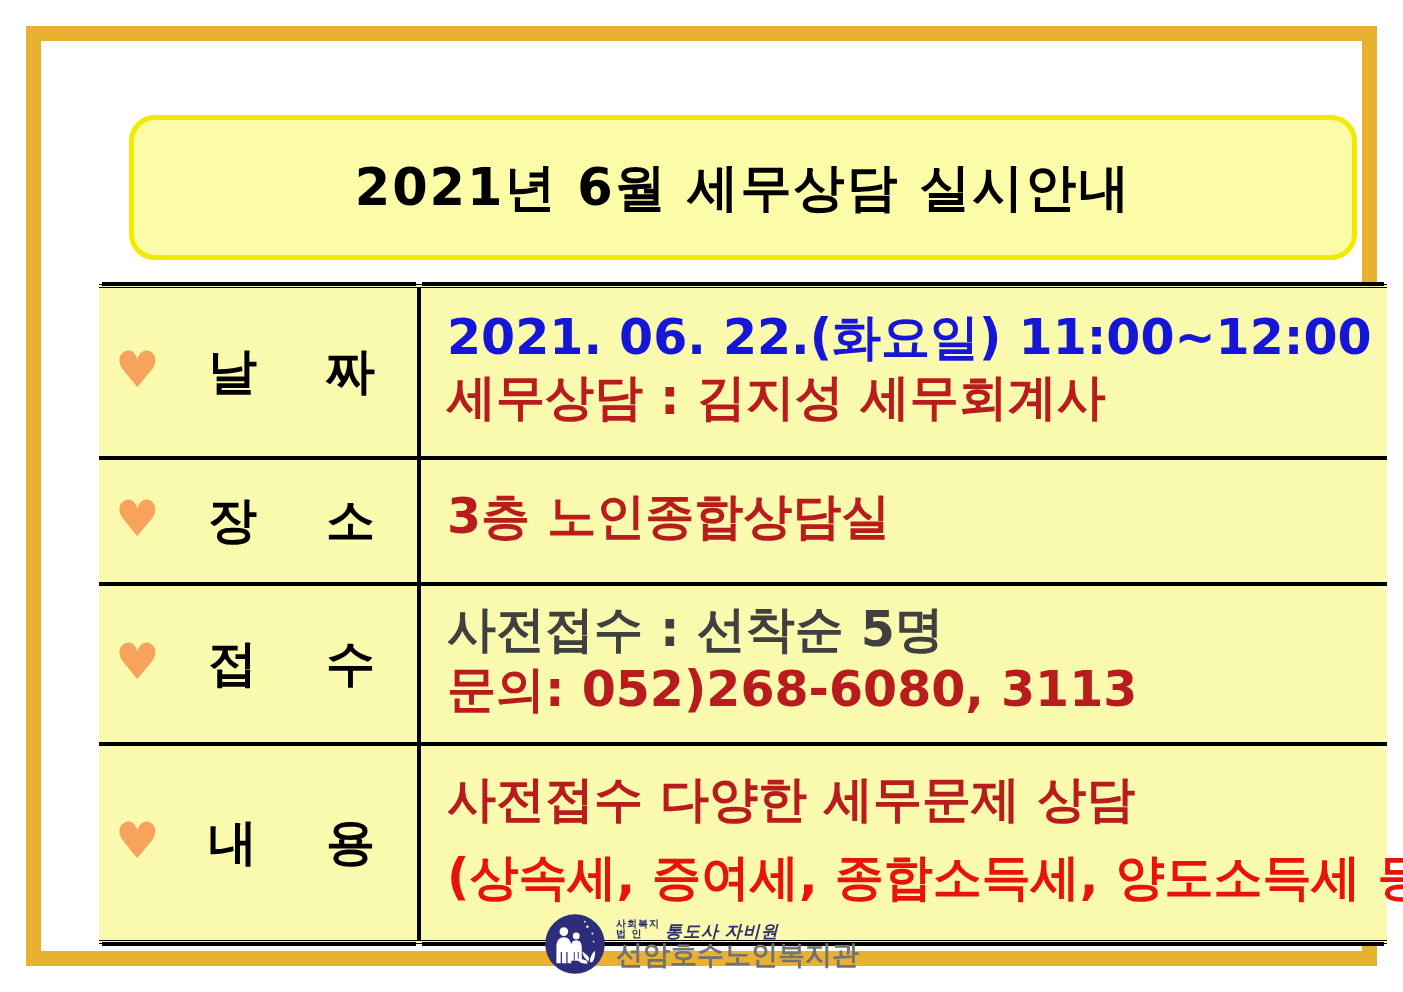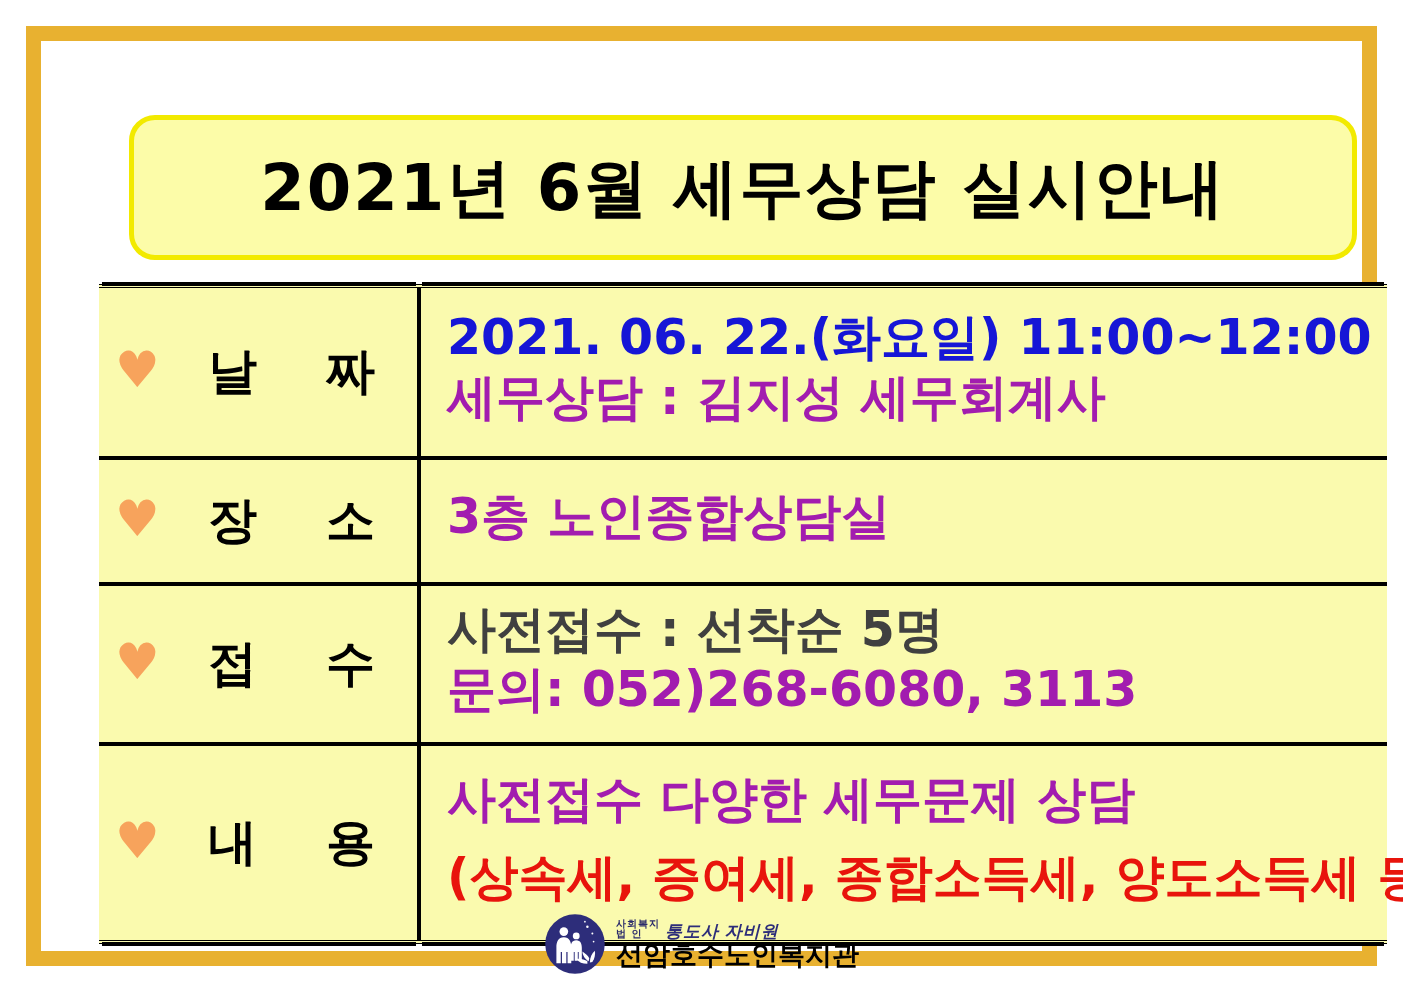--- a/index.html
+++ b/index.html
@@ -42,21 +42,21 @@
     height: 145px;
     background: #fcfca8;
     border: 5px solid #f2ea00;
     border-radius: 26px;
     box-sizing: border-box;
     display: flex;
     align-items: center;
     justify-content: center;
   }
   .title-text {
-    font-size: 64px;
+    font-size: 51px;
     font-weight: bold;
     color: #000000;
     letter-spacing: 2px;
     white-space: nowrap;
     line-height: 1;
     text-align: center;
   }
 
   
   .table-wrap {
@@ -126,21 +126,21 @@
   .line {
     font-size: 49px;
     font-weight: bold;
     line-height: 1.22;
     white-space: nowrap;
     color: #000000;
   }
   .line.blue   { color: #1616d6; }
   .line.green  { color: #404040; }
   .line.red    { color: #e8140c; }
-  .line.black  { color: #a21caf; }
+  .line.black  { color: #b91c1c; }
 
   
   tr.row-date td   { height: 160px; }
   tr.row-place td  { height: 114px; }
   tr.row-apply td  { height: 148px; }
   tr.row-content td{ height: 186px; }
 
   .content-gap { height: 18px; }
 
   
@@ -184,21 +184,21 @@
     font-weight: bold;
     color: #2d2d7a;
     font-family: Liberation Sans, sans-serif;
     font-style: italic;
     letter-spacing: 1px;
     line-height: 1;
   }
   .logo-name {
     font-size: 27px;
     font-weight: bold;
-    color: #000000;
+    color: #737373;
     letter-spacing: 0px;
     line-height: 1.05;
   }
 </style>
 </head>
 <body>
 
 <div id="poster">
   <div class="frame">
 

